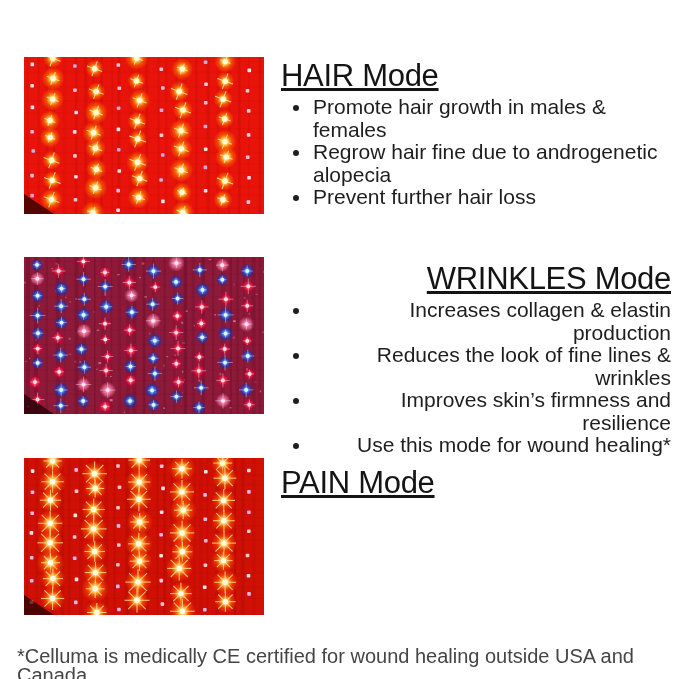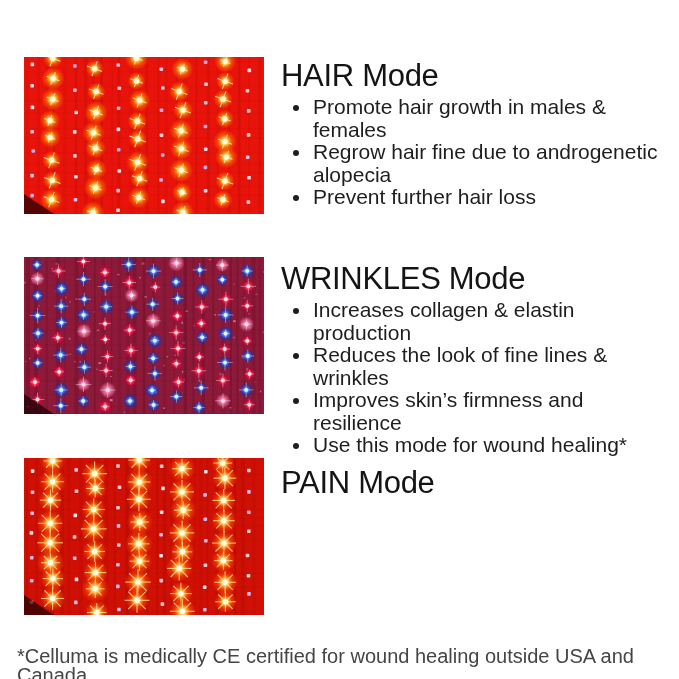--- a/index.html
+++ b/index.html
@@ -6,39 +6,40 @@
   html, body { margin: 0; padding: 0; }
   body {
     width: 679px; height: 679px;
     background: #ffffff;
     position: relative;
     font-family: "Liberation Sans", sans-serif;
     overflow: hidden;
   }
   .section { position: absolute; left: 0; width: 679px; height: 200px; }
   #sec-hair { top: 56px; }
-  #sec-wrinkles { top: 256px; }
+  #sec-wrinkles { top: 256px; text-align: right; }
   #sec-pain { top: 457px; }
 
   .panel {
     position: absolute; left: 24px; top: 1px;
     width: 240px; height: 157px;
     overflow: hidden;
     background: #a00;
   }
   .panel svg { display: block; width: 100%; height: 100%; }
 
   .content { position: absolute; left: 281px; top: 0; width: 390px; }
   .content h2 {
     margin: 0 0 4px 0;
     font-size: 31px;
     font-weight: 400;
     line-height: 33px;
     letter-spacing: -0.3px;
     color: #141414;
+    text-decoration: underline;
   }
   #sec-hair .content h2 { margin-top: 3px; }
   #sec-wrinkles .content h2 { margin-top: 6px; }
   #sec-pain .content h2 { margin-top: 9px; }
 
   .content ul {
     margin: 0; padding: 0 0 0 31px;
     list-style: disc;
   }
   .content li {

